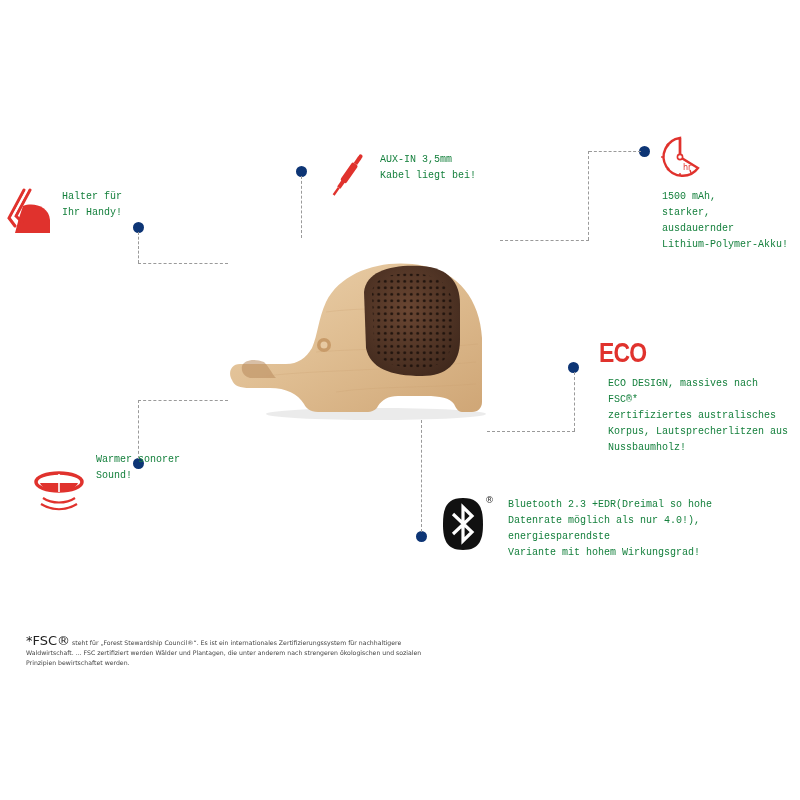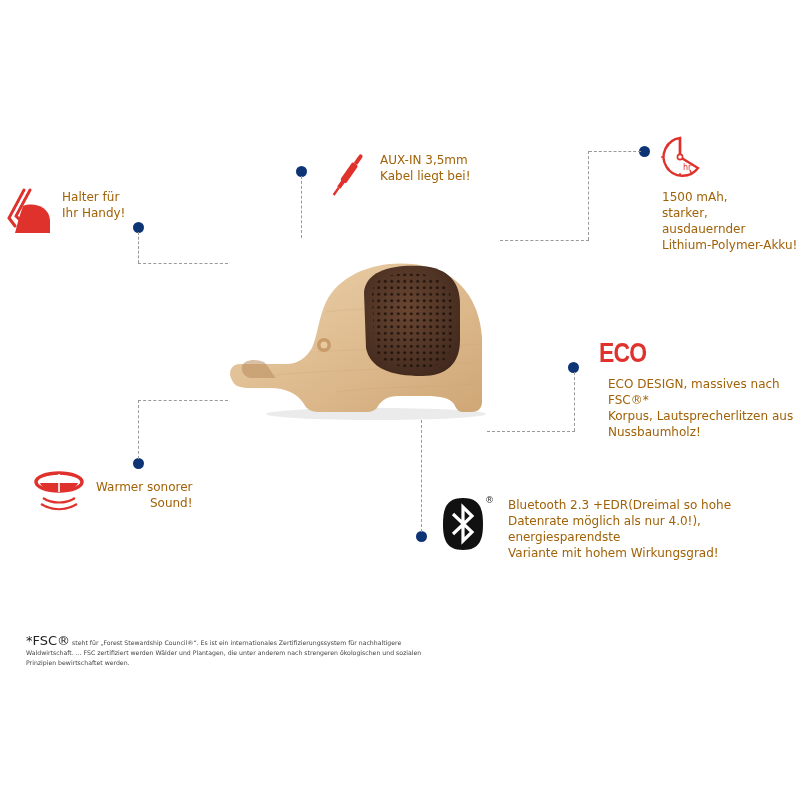--- a/index.html
+++ b/index.html
@@ -4,21 +4,21 @@
 <style>
   * { box-sizing: border-box; margin: 0; padding: 0; }
   html, body { width: 800px; height: 800px; background: #ffffff; overflow: hidden; }
   body { position: relative; font-family: "DejaVu Sans", sans-serif; color: #1a1a1a; }
 
   .abs { position: absolute; }
   .dot { position: absolute; width: 11px; height: 11px; border-radius: 50%; background: #0d3575; }
   .hline { position: absolute; height: 0; border-top: 1px dashed #9a9a9a; }
   .vline { position: absolute; width: 0; border-left: 1px dashed #9a9a9a; }
 
-  .feat-text { position: absolute; font-size: 12px; line-height: 16px; color: #a16207; white-space: nowrap; }
+  .feat-text { position: absolute; font-size: 10px; line-height: 16px; color: #15803d; white-space: nowrap; font-family: Liberation Mono, monospace; }
   .eco-head { position: absolute; font-family: "Liberation Sans", sans-serif; font-weight: bold; font-size: 27px; color: #e0322d; letter-spacing: -1px; transform: scaleX(0.85); transform-origin: left top; }
 
   .footnote { position: absolute; left: 26px; top: 636px; width: 420px; font-size: 6.2px; line-height: 10px; color: #444; }
   .footnote .fsc { font-size: 13px; color: #222; text-align: right; }
 
   
   .elephant { position: absolute; left: 226px; top: 252px; width: 262px; height: 170px; }
 </style>
 </head>
 <body>
@@ -140,20 +140,21 @@
   <div>1500 mAh,</div>
   <div>starker,</div>
   <div>ausdauernder</div>
   <div>Lithium-Polymer-Akku!</div>
 </div>
 
 <div class="eco-head" style="left:599px;top:338px;">ECO</div>
 <div class="feat-text" style="left:608px;top:376px;">
   <div>ECO DESIGN, massives nach</div>
   <div>FSC®*</div>
+  <div>zertifiziertes australisches</div>
   <div>Korpus, Lautsprecherlitzen aus</div>
   <div>Nussbaumholz!</div>
 </div>
 
 <div class="abs" style="left:442px;top:497px;width:42px;height:54px;">
   <svg width="42" height="54" viewBox="0 0 42 54">
     <path d="M21,1 C38,1 41,12 41,27 C41,42 38,53 21,53 C4,53 1,42 1,27 C1,12 4,1 21,1 Z" fill="#111"></path>
     <path d="M11,17 L30,35 L21,44 L21,10 L30,19 L11,37" fill="none" stroke="#fff" stroke-width="3.2" stroke-linejoin="miter"></path>
   </svg>
 </div>
@@ -168,20 +169,20 @@
 <div class="abs" style="left:34px;top:470px;width:50px;height:44px;">
   <svg width="50" height="44" viewBox="0 0 50 44">
     <ellipse cx="25" cy="12" rx="23" ry="9" fill="none" stroke="#e0322d" stroke-width="3.5"></ellipse>
     <path d="M6,13 C10,24 40,24 44,13 Z" fill="#e0322d"></path>
     <line x1="25" y1="4" x2="25" y2="22" stroke="#fff" stroke-width="1.6"></line>
     <line x1="14" y1="10" x2="36" y2="10" stroke="#fff" stroke-width="1.4"></line>
     <path d="M9,28 C18,34 32,34 41,28" fill="none" stroke="#e0322d" stroke-width="2.2"></path>
     <path d="M7,34 C18,41 32,41 43,34" fill="none" stroke="#e0322d" stroke-width="2.2"></path>
   </svg>
 </div>
-<div class="feat-text" style="left:96px;top:479px;text-align:right;">
+<div class="feat-text" style="left:96px;top:452px;">
   <div>Warmer sonorer</div>
   <div>Sound!</div>
 </div>
 
 <div class="footnote">
   <span class="fsc">*FSC®</span><span> steht für „Forest Stewardship Council®“. Es ist ein internationales Zertifizierungssystem für nachhaltigere Waldwirtschaft. ... FSC zertifiziert werden Wälder und Plantagen, die unter anderem nach strengeren ökologischen und sozialen Prinzipien bewirtschaftet werden.</span>
 </div>
 
 </body></html>

